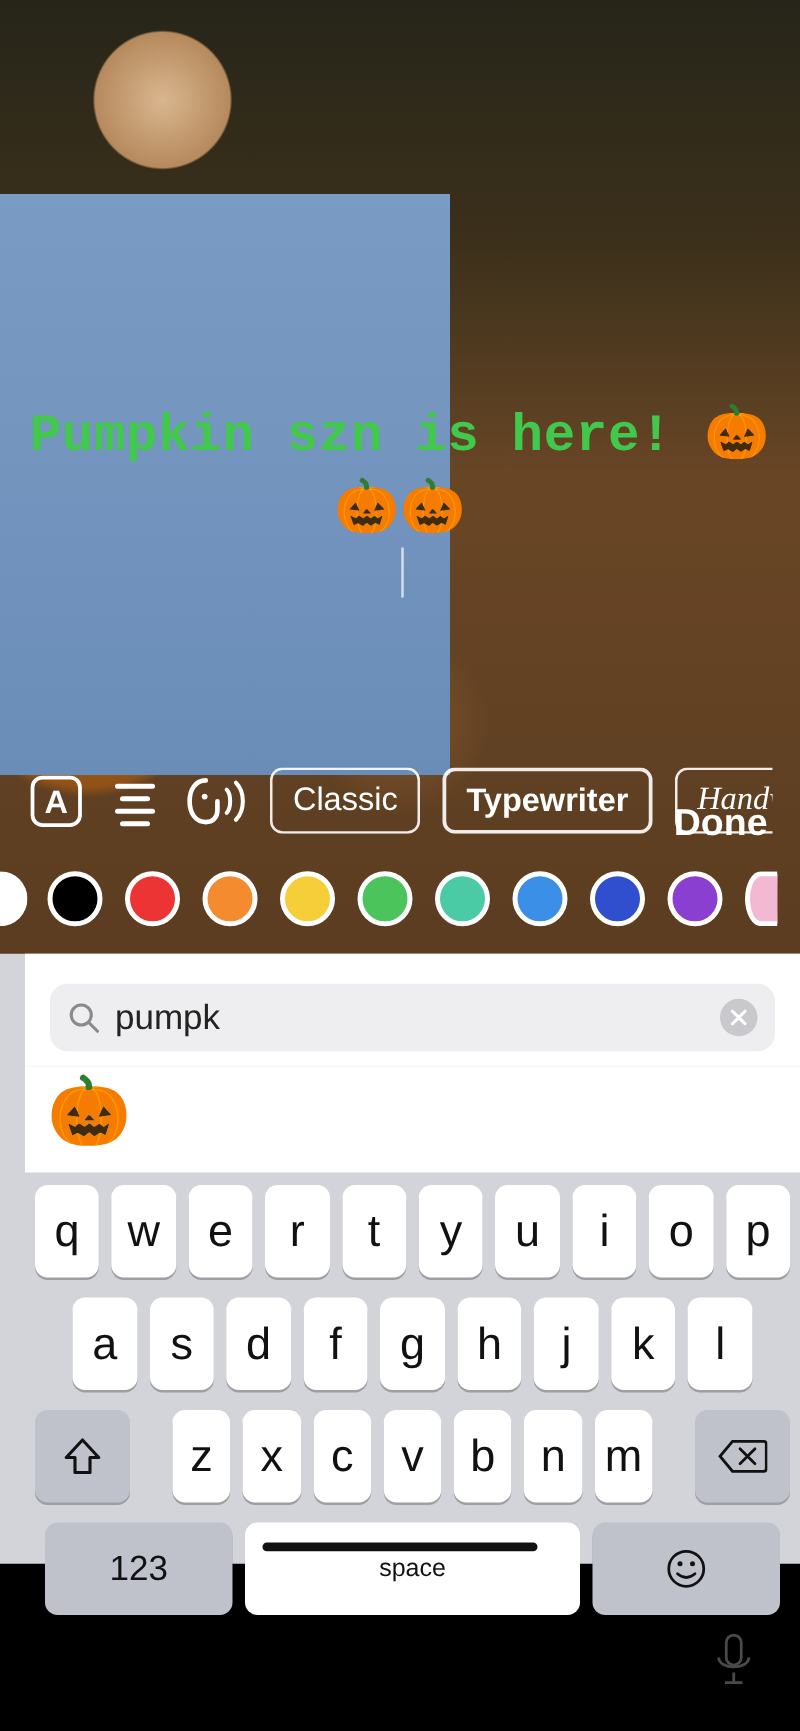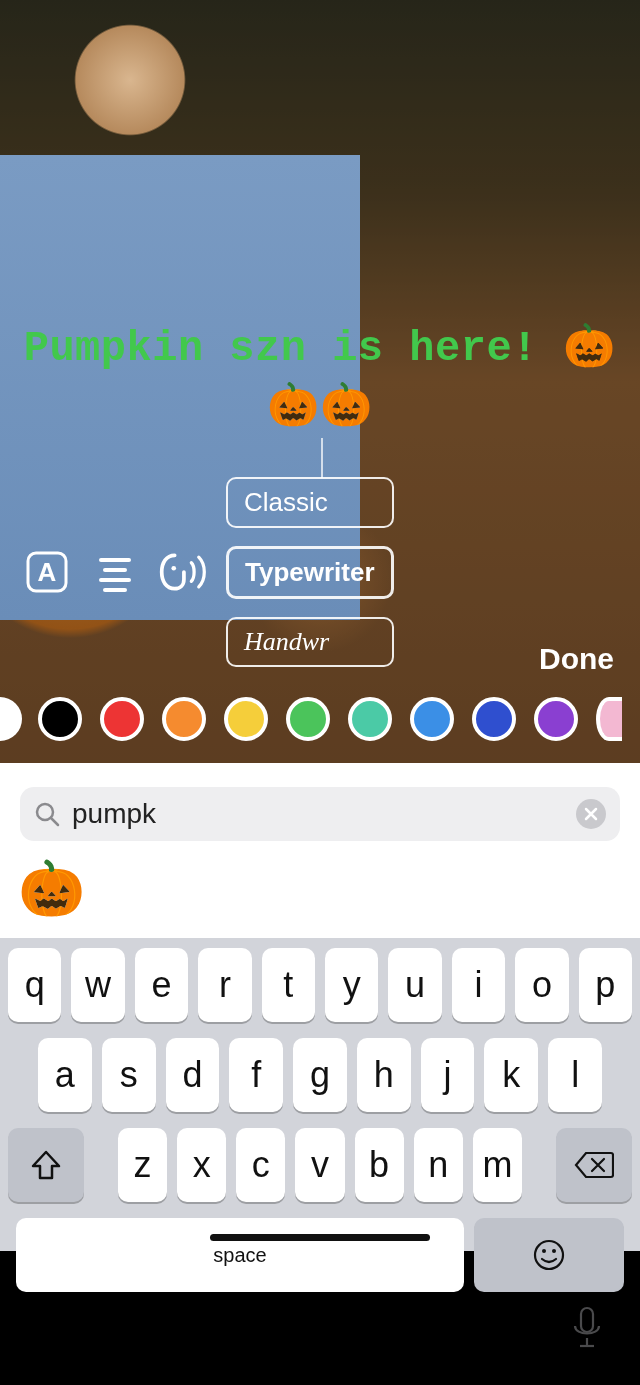--- a/index.html
+++ b/index.html
@@ -47,30 +47,30 @@
   .story-text-wrap { position:absolute; top:320px; left:0; right:0; text-align:center; }
   .story-text { display:inline-block; color:#42c84c; font-weight:700; font-family: Liberation Mono, monospace; font-size:42px; line-height:1.4; letter-spacing:0.5px; }
   .cursor { display:inline-block; width:2px; height:40px; background:#fff; vertical-align:middle; margin-left:4px; opacity:0.7; }
 
   
   .toolbar { position:absolute; bottom:96px; left:0; right:0; display:flex; align-items:center; gap:18px; padding:0 22px; color:#fff; }
   .tool-icon { width:50px; height:50px; display:flex; align-items:center; justify-content:center; }
   .font-pill { border:2px solid rgba(255,255,255,0.9); border-radius:10px; padding:8px 16px; font-size:26px; color:#fff; white-space:nowrap; }
   .font-pill.selected { border-width:3px; font-family:Liberation Sans, sans-serif; font-weight:700; }
   .font-pill:nth-of-type(3){ font-family: cursive; font-style: italic; }
-  .font-row { display:flex; gap:18px; overflow:hidden;flex-direction:column; }
+  .font-row { display:flex; gap:18px; overflow:hidden; }
 
   
   .swatches { position:absolute; bottom:22px; left:0; right:0; display:flex; gap:18px; padding:0 0 0 0; align-items:center; }
   .swatch { width:44px; height:44px; border-radius:50%; border:4px solid #fff; flex:0 0 44px; }
   .swatch.first { width:28px; border-radius:0 22px 22px 0; border-left:none; background:#fff; flex:0 0 22px; margin-right:-2px;}
   .swatch.last { flex:0 0 26px; border-top-right-radius:0; border-bottom-right-radius:0; border-right:none;}
 
   
-  .kb-panel { width:640px; height:488px; background:#d2d4da; position:relative; }
+  .kb-panel { width:640px; height:488px; background:#d2d4da; position:relative;padding-left:20px; }
   .search-row { background:#fff; padding:24px 20px 12px; }
   .search-box { background:#eeeef0; border-radius:14px; height:54px; display:flex; align-items:center; padding:0 14px; gap:12px; }
   .search-box input { flex:1; border:none; background:transparent; font-size:28px; outline:none; color:#222;}
   .clear-btn { width:30px; height:30px; border-radius:50%; background:#c9c9cd; display:flex; align-items:center; justify-content:center; color:#fff; }
   .emoji-result { background:#fff; padding:4px 18px 18px; font-size:54px; }
 
   .keys { padding:10px 8px 0; }
   .krow { display:flex; gap:10px; margin-bottom:16px; justify-content:center; }
   .key { background:#fff; border-radius:10px; box-shadow:0 2px 0 rgba(0,0,0,0.25); height:74px; display:flex; align-items:center; justify-content:center; font-size:36px; color:#111; flex:1; }
   .krow.r2 { padding:0 30px; }
@@ -209,20 +209,21 @@
         </div>
       <div class="spacer"></div>
       <div class="key mod backspace">
         <svg width="40" height="30" viewBox="0 0 40 30">
             <path d="M12 3 L37 3 Q39 3 39 5 L39 25 Q39 27 37 27 L12 27 L2 15 Z" fill="none" stroke="#111" stroke-width="2.2"></path>
             <path d="M18 9 L30 21 M30 9 L18 21" stroke="#111" stroke-width="2.2" stroke-linecap="round"></path>
           </svg>
       </div>
     </div>
     <div class="bottom-row">
+      <div class="key num">123</div>
       <div class="key space">space</div>
       <div class="key emoji">
         <svg width="34" height="34" viewBox="0 0 34 34">
             <circle cx="17" cy="17" r="14" stroke="#111" stroke-width="2.2" fill="none"></circle>
             <circle cx="12" cy="13" r="2" fill="#111"></circle>
             <circle cx="22" cy="13" r="2" fill="#111"></circle>
             <path d="M10 21 Q17 27 24 21" stroke="#111" stroke-width="2.2" fill="none" stroke-linecap="round"></path>
           </svg>
       </div>
     </div>

